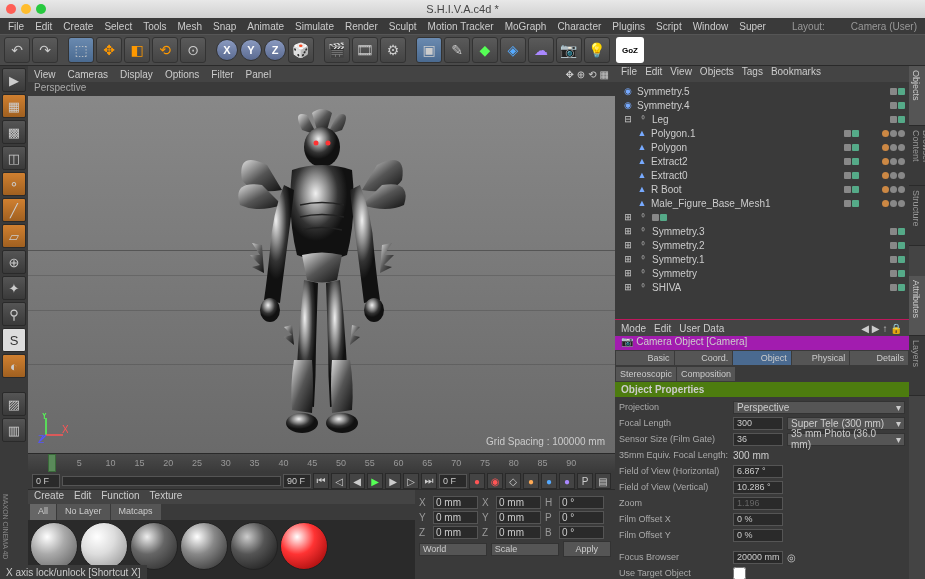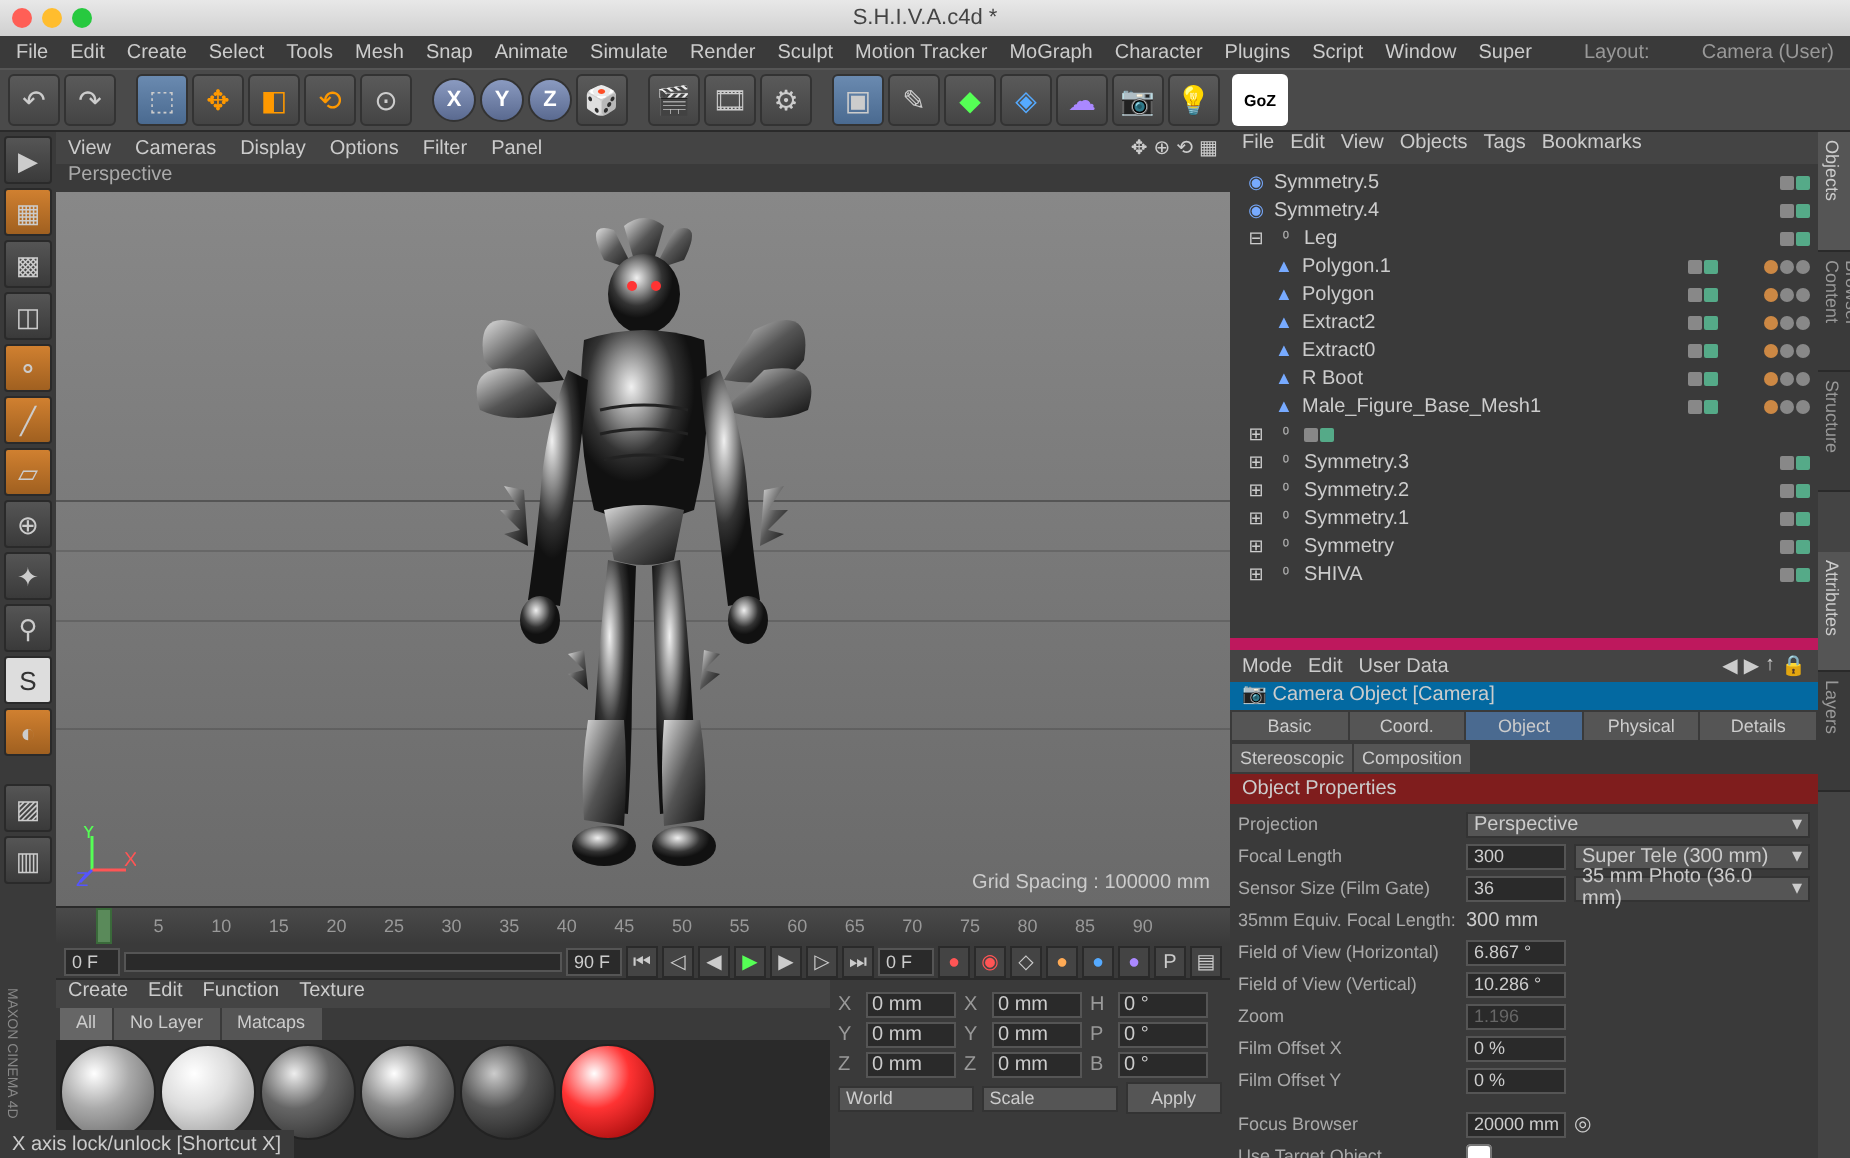--- a/index.html
+++ b/index.html
@@ -64,28 +64,28 @@
 .obj-menu{height:16px;background:#444;display:flex;gap:8px;padding:0 6px;font-size:10px}
 .obj-tree{flex:1;background:#3a3a3a;overflow:auto;padding:2px}
 .tree-row{display:flex;align-items:center;height:14px;padding:0 2px;gap:3px}
 .tree-row .indent{display:inline-block}
 .tree-icon{width:12px;height:12px;display:inline-flex;align-items:center;justify-content:center;font-size:9px}
 .tree-name{flex:1;font-size:10px}
 .tree-dots{display:flex;gap:1px}
 .tree-dot{width:7px;height:7px;border-radius:1px}
 .dot-g{background:#5a8}.dot-gr{background:#888}.dot-o{background:#c84}
 .sym-icon{color:#7af}.poly-icon{color:#7af}.null-icon{color:#aaa}
-.attr-panel{height:260px;background:#3a3a3a;border-top:6px solid #be185d;display:flex;flex-direction:column}
+.attr-panel{height:260px;background:#3a3a3a;border-top:1px solid #be185d;display:flex;flex-direction:column}
 .attr-menu{height:16px;background:#444;display:flex;gap:8px;padding:0 6px;font-size:10px;align-items:center}
 .attr-menu .icns{margin-left:auto;display:flex;gap:3px;font-size:10px}
-.attr-title{height:14px;padding:0 6px;font-size:10px;background:#0369a1}
+.attr-title{height:14px;padding:0 6px;font-size:10px;background:#a21caf}
 .attr-tabs{display:flex;gap:1px;padding:1px}
-.attr-tab{flex:1;padding:2px 4px;background:#555;font-size:9px;text-align:center}
+.attr-tab{flex:1;padding:2px 4px;background:#555;font-size:9px;text-align:right}
 .attr-tab.active{background:#4a6a90}
-.attr-section{padding:2px 6px;font-size:10px;background:#7f1d1d;font-weight:normal}
+.attr-section{padding:2px 6px;font-size:10px;background:#4d7c0f;font-weight:bold}
 .attr-body{flex:1;overflow:auto;padding:2px 4px}
 .attr-row{display:flex;align-items:center;height:16px;gap:4px}
 .attr-label{width:110px;font-size:9px;color:#aaa}
 .attr-field{width:50px;height:13px;background:#2a2a2a;border:1px solid #555;font-size:9px;padding:0 3px}
 .attr-dd{flex:1;height:13px;background:#555;border:1px solid #333;font-size:9px;padding:0 3px;display:flex;align-items:center;justify-content:space-between}
 .statusbar{position:absolute;bottom:0;left:0;height:14px;background:#3a3a3a;padding:0 6px;font-size:9px;color:#aaa;display:flex;align-items:center}
 .goz{width:28px;height:26px;background:#fff;border-radius:3px;display:flex;align-items:center;justify-content:center;color:#000;font-size:8px;font-weight:bold;margin-left:4px}
 </style>
 </head>
 <body>

